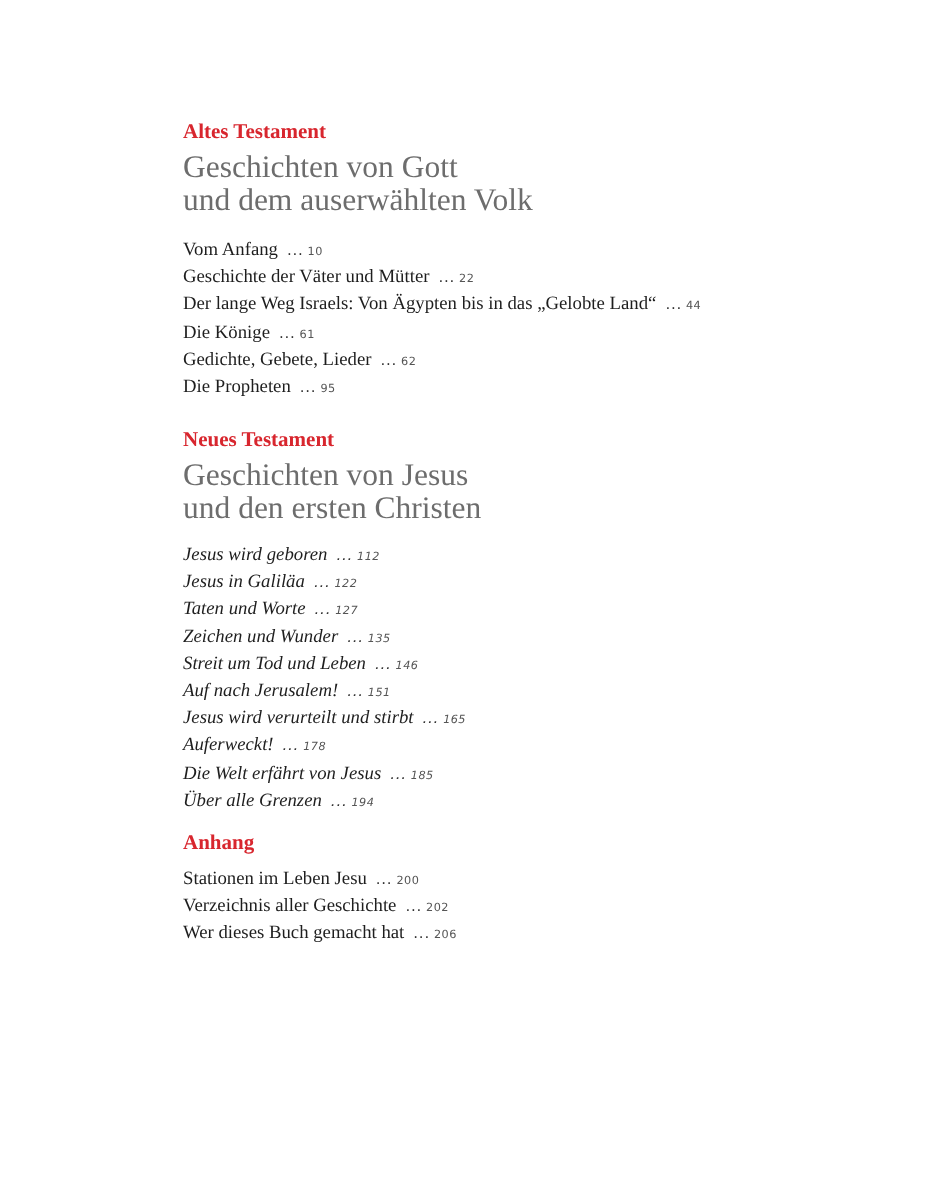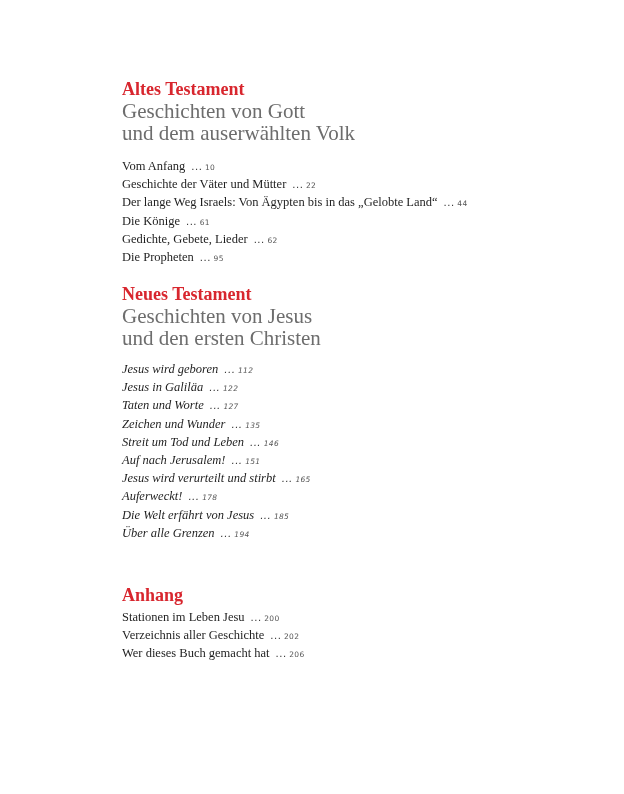--- a/index.html
+++ b/index.html
@@ -1,19 +1,19 @@
 <!DOCTYPE html>
 <html><head>
 <meta charset="utf-8">
 <style>
   html, body { margin:0; padding:0; background:#ffffff; }
   body { width:624px; height:794px; position:relative; overflow:hidden;
          font-family: "DejaVu Serif", "Liberation Serif", serif; }
   .section { position:absolute; left:122px; }
-  .sec-title { color:#d8262e; font-family:"Liberation Serif", serif; font-size:18px; line-height:22px; margin:0; white-space:nowrap; }
+  .sec-title { color:#d8262e; font-family:"Liberation Serif", serif; font-size:14px; line-height:22px; margin:0; white-space:nowrap; }
   .sec-sub { color:#6d6d6d; font-family:"Liberation Serif", serif; font-size:21px; line-height:22px; margin:0; white-space:nowrap; }
   .toc { list-style:none; margin:0; padding:0; }
   .toc li { font-family:"Liberation Serif", serif; font-size:12.5px; line-height:17.2px; color:#1e1e1e; white-space:nowrap; }
   .toc .page { font-family:"DejaVu Sans", sans-serif; font-size:7.5px; color:#555; margin-left:6px; letter-spacing:0.3px; }
   .toc .dots { font-size:10px; color:#333; letter-spacing:0.5px; }
 </style>
 </head>
 <body>
 
 <div class="section" style="top:78px;">
@@ -41,20 +41,20 @@
     <li><span>Zeichen und Wunder</span><span class="page"><span class="dots">...</span> <span>135</span></span></li>
     <li><span>Streit um Tod und Leben</span><span class="page"><span class="dots">...</span> <span>146</span></span></li>
     <li><span>Auf nach Jerusalem!</span><span class="page"><span class="dots">...</span> <span>151</span></span></li>
     <li><span>Jesus wird verurteilt und stirbt</span><span class="page"><span class="dots">...</span> <span>165</span></span></li>
     <li><span>Auferweckt!</span><span class="page"><span class="dots">...</span> <span>178</span></span></li>
     <li><span>Die Welt erfährt von Jesus</span><span class="page"><span class="dots">...</span> <span>185</span></span></li>
     <li><span>Über alle Grenzen</span><span class="page"><span class="dots">...</span> <span>194</span></span></li>
   </ul>
 </div>
 
-<div class="section" style="top:584px;">
+<div class="section" style="top:552px;">
   <h2 class="sec-title">Anhang</h2>
   <ul class="toc" style="margin-top:3px;">
     <li><span>Stationen im Leben Jesu</span><span class="page"><span class="dots">...</span> <span>200</span></span></li>
     <li><span>Verzeichnis aller Geschichte</span><span class="page"><span class="dots">...</span> <span>202</span></span></li>
     <li><span>Wer dieses Buch gemacht hat</span><span class="page"><span class="dots">...</span> <span>206</span></span></li>
   </ul>
 </div>
 
 </body></html>

